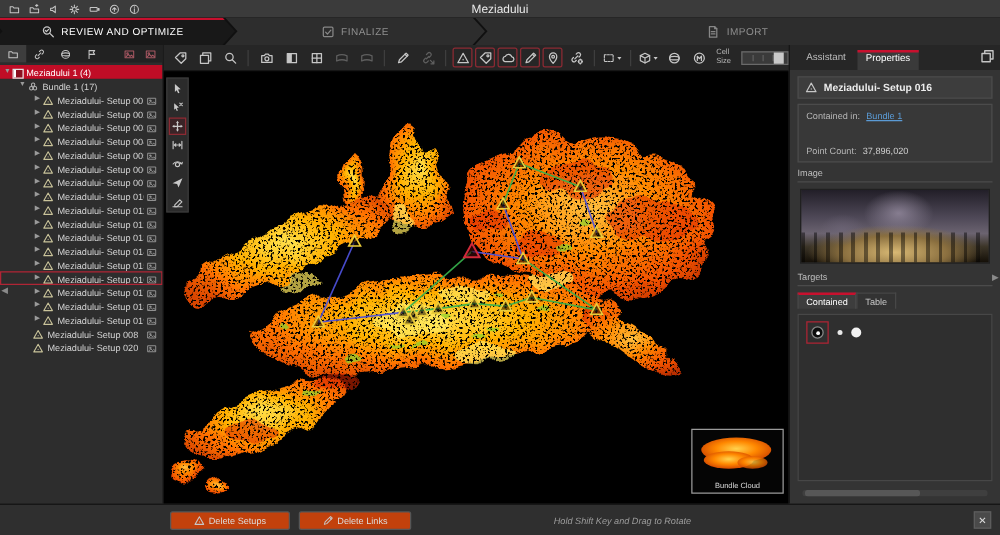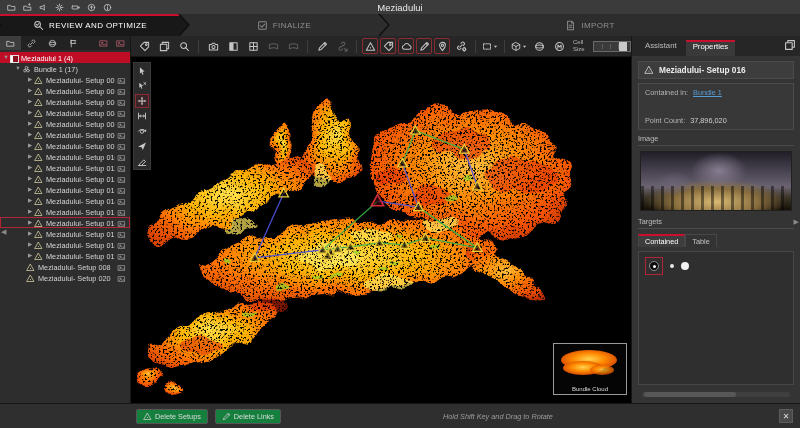--- a/index.html
+++ b/index.html
@@ -113,21 +113,21 @@
   .ring{width:10px;height:10px;border-radius:50%;background:#0d0d0d;border:1px solid #8a8a8a;position:relative;box-sizing:border-box;}
   .ring::after{content:"";position:absolute;left:3px;top:3px;width:3px;height:3px;border-radius:50%;background:#fff;}
   .dot-s{width:4px;height:4px;border-radius:50%;background:#e8e8e8;margin-top:7px;flex:none;}
   .dot-l{width:8px;height:8px;border-radius:50%;background:#f2f2f2;margin-top:5px;flex:none;}
   .rp-scroll{height:5px;margin:3px 4px 4px;flex:none;position:relative;}
   .rp-scroll .track{position:absolute;inset:0;background:#3f3f3f;border-radius:2px;}
   .rp-scroll .sthumb{position:absolute;left:2px;top:0;bottom:0;width:62%;background:#575757;border-radius:2px;}
 
   
   .bottombar{height:24px;flex:none;background:#2f2f2f;border-top:1px solid #161616;display:flex;align-items:center;position:relative;}
-  .bb-btn{display:flex;align-items:center;gap:3px;background:#15803d;border:1px solid #565656;border-radius:2px;color:#ddd;font-size:7.3px;padding:2px 6px;}
+  .bb-btn{display:flex;align-items:center;gap:3px;background:#c2410c;border:1px solid #565656;border-radius:2px;color:#ddd;font-size:7.3px;padding:2px 18px;}
   .bb-btn svg{width:9px;height:9px;}
   .bb-btn.first{margin-left:136px;}
   .bb-btn + .bb-btn{margin-left:7px;}
   .bb-hint{position:absolute;left:443px;font-style:italic;font-size:7.3px;color:#9c9c9c;}
   .bb-close{position:absolute;right:7px;top:5px;width:14px;height:14px;background:#4a4a4a;border:1px solid #5c5c5c;color:#ddd;display:flex;align-items:center;justify-content:center;font-size:8px;box-sizing:border-box;}
 
   svg.ic{stroke:#c6c6c6;fill:none;stroke-width:1.1;stroke-linecap:round;stroke-linejoin:round;}
 </style>
 </head>
 <body>

